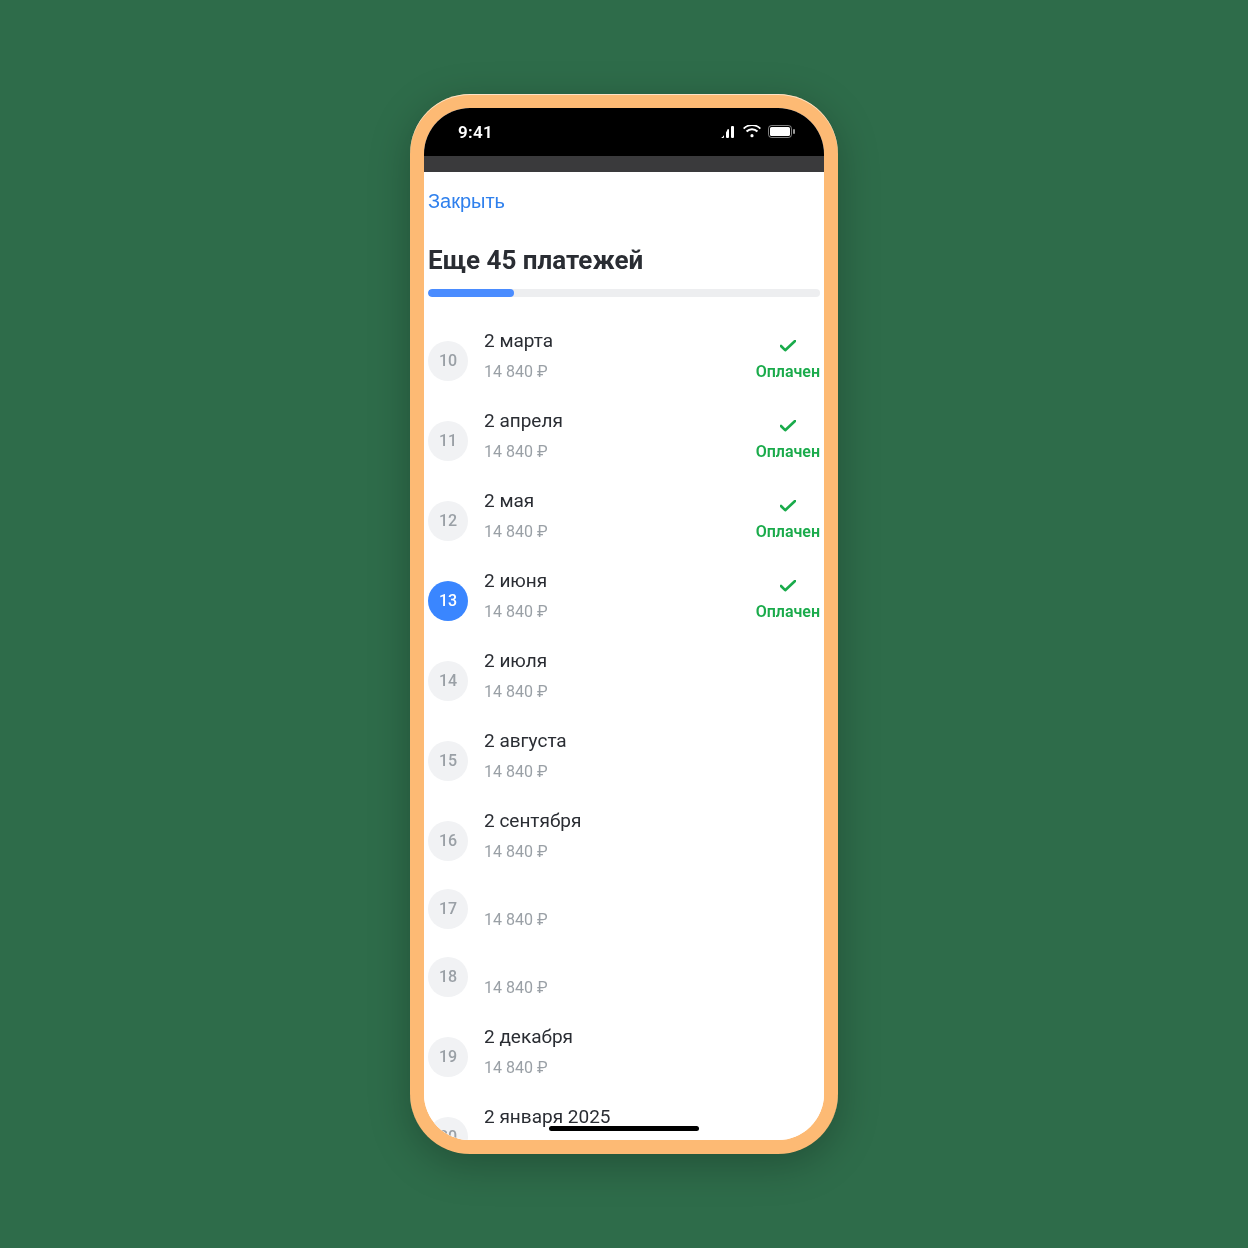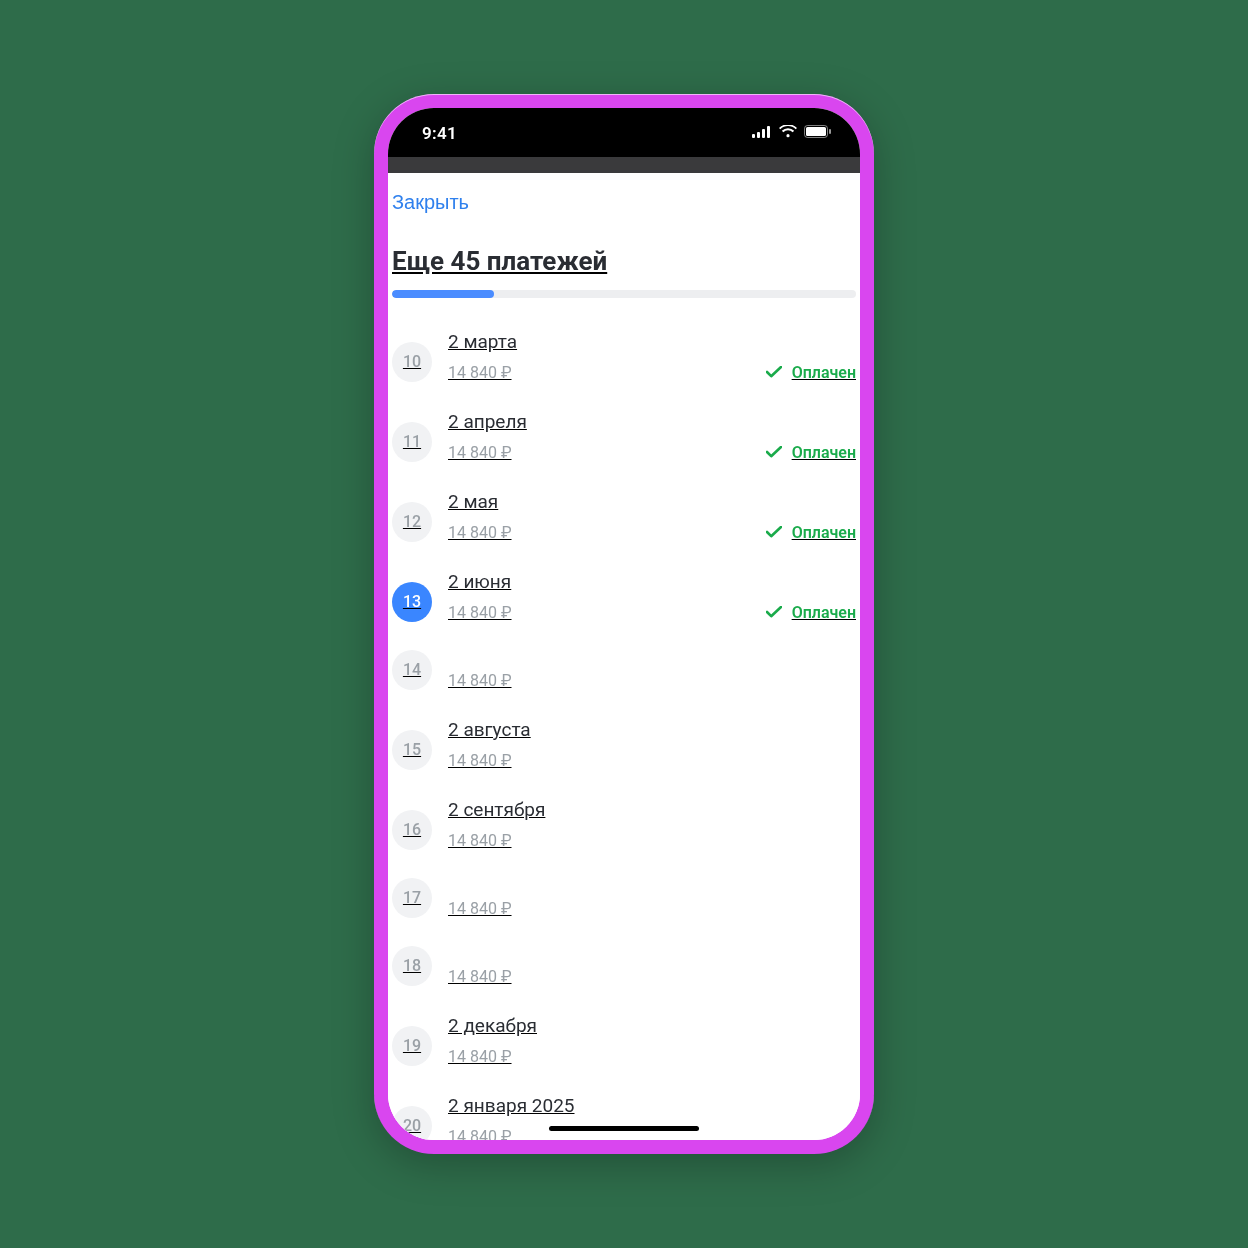--- a/index.html
+++ b/index.html
@@ -6,28 +6,27 @@
     body {
       width: 1248px;
       height: 1248px;
       background: #2e6c4a;
       display: flex;
       align-items: center;
       justify-content: center;
       font-family: -apple-system, BlinkMacSystemFont, "Segoe UI", Roboto, Helvetica, Arial, sans-serif;
     }
     .phone-frame {
-      width: 500px;
+      width: 428px;
       height: 1060px;
-      background: #d946ef;
+      background: #fdba74;
       border-radius: 60px;
       padding: 14px;
       box-shadow: 0 10px 40px rgba(0,0,0,0.25), inset 0 1px 0 rgba(255,255,255,.6);
       position: relative;
-      text-decoration: underline;
     }
     .phone-screen {
       width: 100%;
       height: 100%;
       background: #ffffff;
       border-radius: 46px;
       overflow: hidden;
       position: relative;
       display: flex;
       flex-direction: column;
@@ -148,20 +147,21 @@
       font-size: 16px;
       color: #9aa0a6;
     }
     .status {
       display: flex;
       align-items: center;
       gap: 10px;
       color: #1aab4b;
       font-size: 16px;
       font-weight: 600;
+      flex-direction: column;
     }
     .status svg { display: block; }
     .home-indicator {
       position: absolute;
       bottom: 9px;
       left: 50%;
       transform: translateX(-50%);
       width: 150px;
       height: 5px;
       background: #000;
@@ -284,20 +284,21 @@
                   <path d="M1 6l4.2 4.2L15 1" stroke="#1aab4b" stroke-width="2.6" fill="none" stroke-linecap="round" stroke-linejoin="round"></path>
                 </svg>
       </span>
       <span>Оплачен</span>
     </div>
   </div>
 
   <div class="row">
     <div class="num">14</div>
     <div class="info">
+      <span class="date">2 июля</span>
       <span class="amount">14 840 ₽</span>
     </div>
 
   </div>
 
   <div class="row">
     <div class="num">15</div>
     <div class="info">
       <span class="date">2 августа</span>
       <span class="amount">14 840 ₽</span>

